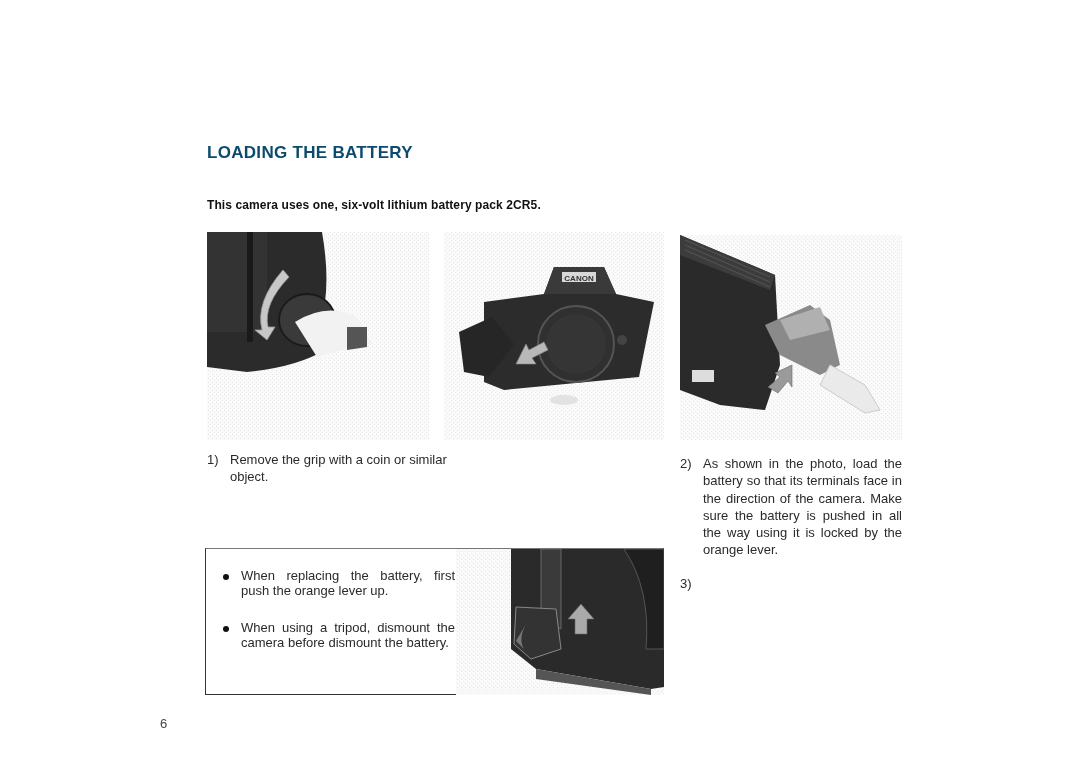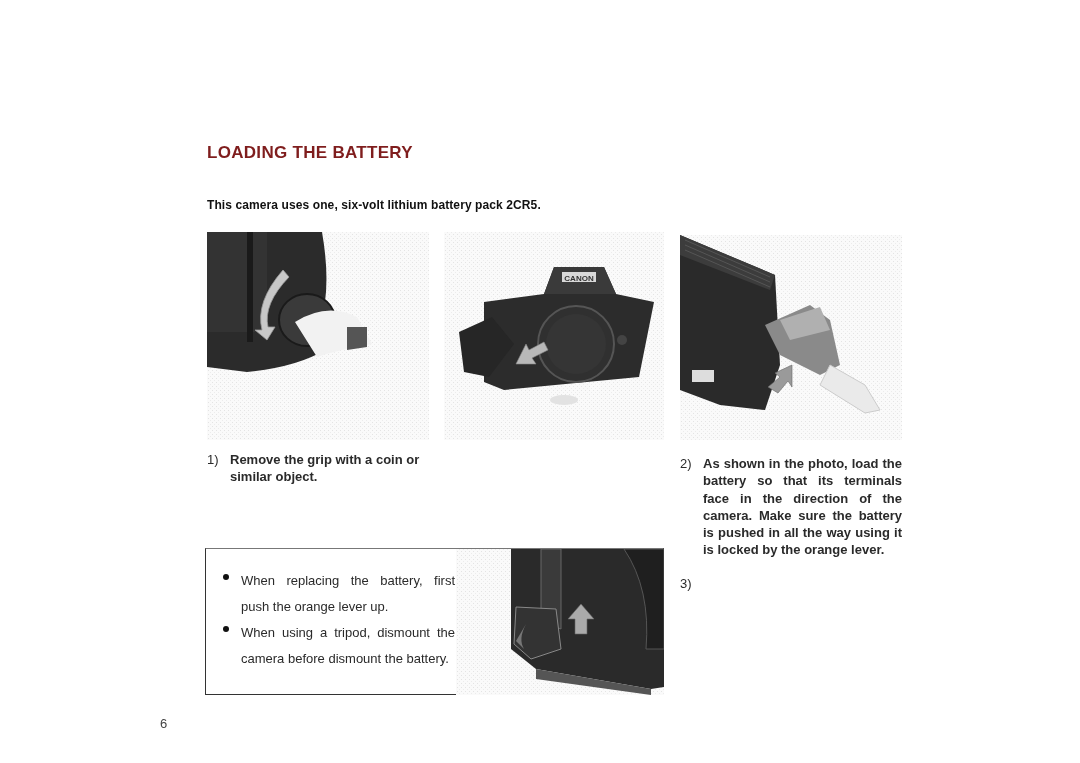--- a/index.html
+++ b/index.html
@@ -2,43 +2,43 @@
 <html><head>
 <meta charset="utf-8">
 <style>
   html, body { margin: 0; padding: 0; }
   body {
     width: 1080px; height: 763px; background: #ffffff; position: relative; overflow: hidden;
     font-family: "Liberation Sans", sans-serif; color: #1a1a1a;
   }
   .abs { position: absolute; }
   .title {
-    left: 207px; top: 143px; font-size: 17px; font-weight: bold; letter-spacing: 0.3px; color: #7f1d1d; text-align: center;
+    left: 207px; top: 143px; font-size: 17px; font-weight: bold; letter-spacing: 0.3px; color: #0c4a6e; text-align: center;
   }
   .subtitle {
     left: 207px; top: 198px; font-size: 12px; font-weight: bold; color: #111; letter-spacing: 0.1px;
   }
   .photo {
     overflow: hidden;
   }
   .photo svg { display: block; }
   .step {
     font-size: 13px; line-height: 17.3px; color: #2a2a2a; font-weight: normal;
   }
   .step .num { position: absolute; left: 0; top: 0; }
-  .step .txt { margin-left: 23px; display: block; font-weight: bold; }
+  .step .txt { margin-left: 23px; display: block; }
   .step1 { left: 207px; top: 451px; width: 240px; }
   .step2 { left: 680px; top: 455px; width: 222px; text-align: justify; }
   .step3 { left: 680px; top: 575px; width: 222px; }
   .notebox {
     left: 205px; top: 548px; width: 459px; height: 147px;
     border: 1px solid #333; box-sizing: border-box; border-top-color: #777;
   }
   .bullet {
-    position: absolute; font-size: 13px; line-height: 26px; color: #2a2a2a; width: 214px; text-align: justify;
+    position: absolute; font-size: 13px; line-height: 15px; color: #2a2a2a; width: 214px; text-align: justify;
   }
   .bullet .dot {
     position: absolute; left: -18px; top: 6px; width: 6px; height: 6px; border-radius: 50%; background: #111;
   }
   .b1 { left: 35px; top: 19px; }
   .b2 { left: 35px; top: 71px; }
   .pagenum { left: 160px; top: 716px; font-size: 13px; color: #444; }
 </style>
 </head>
 <body>

